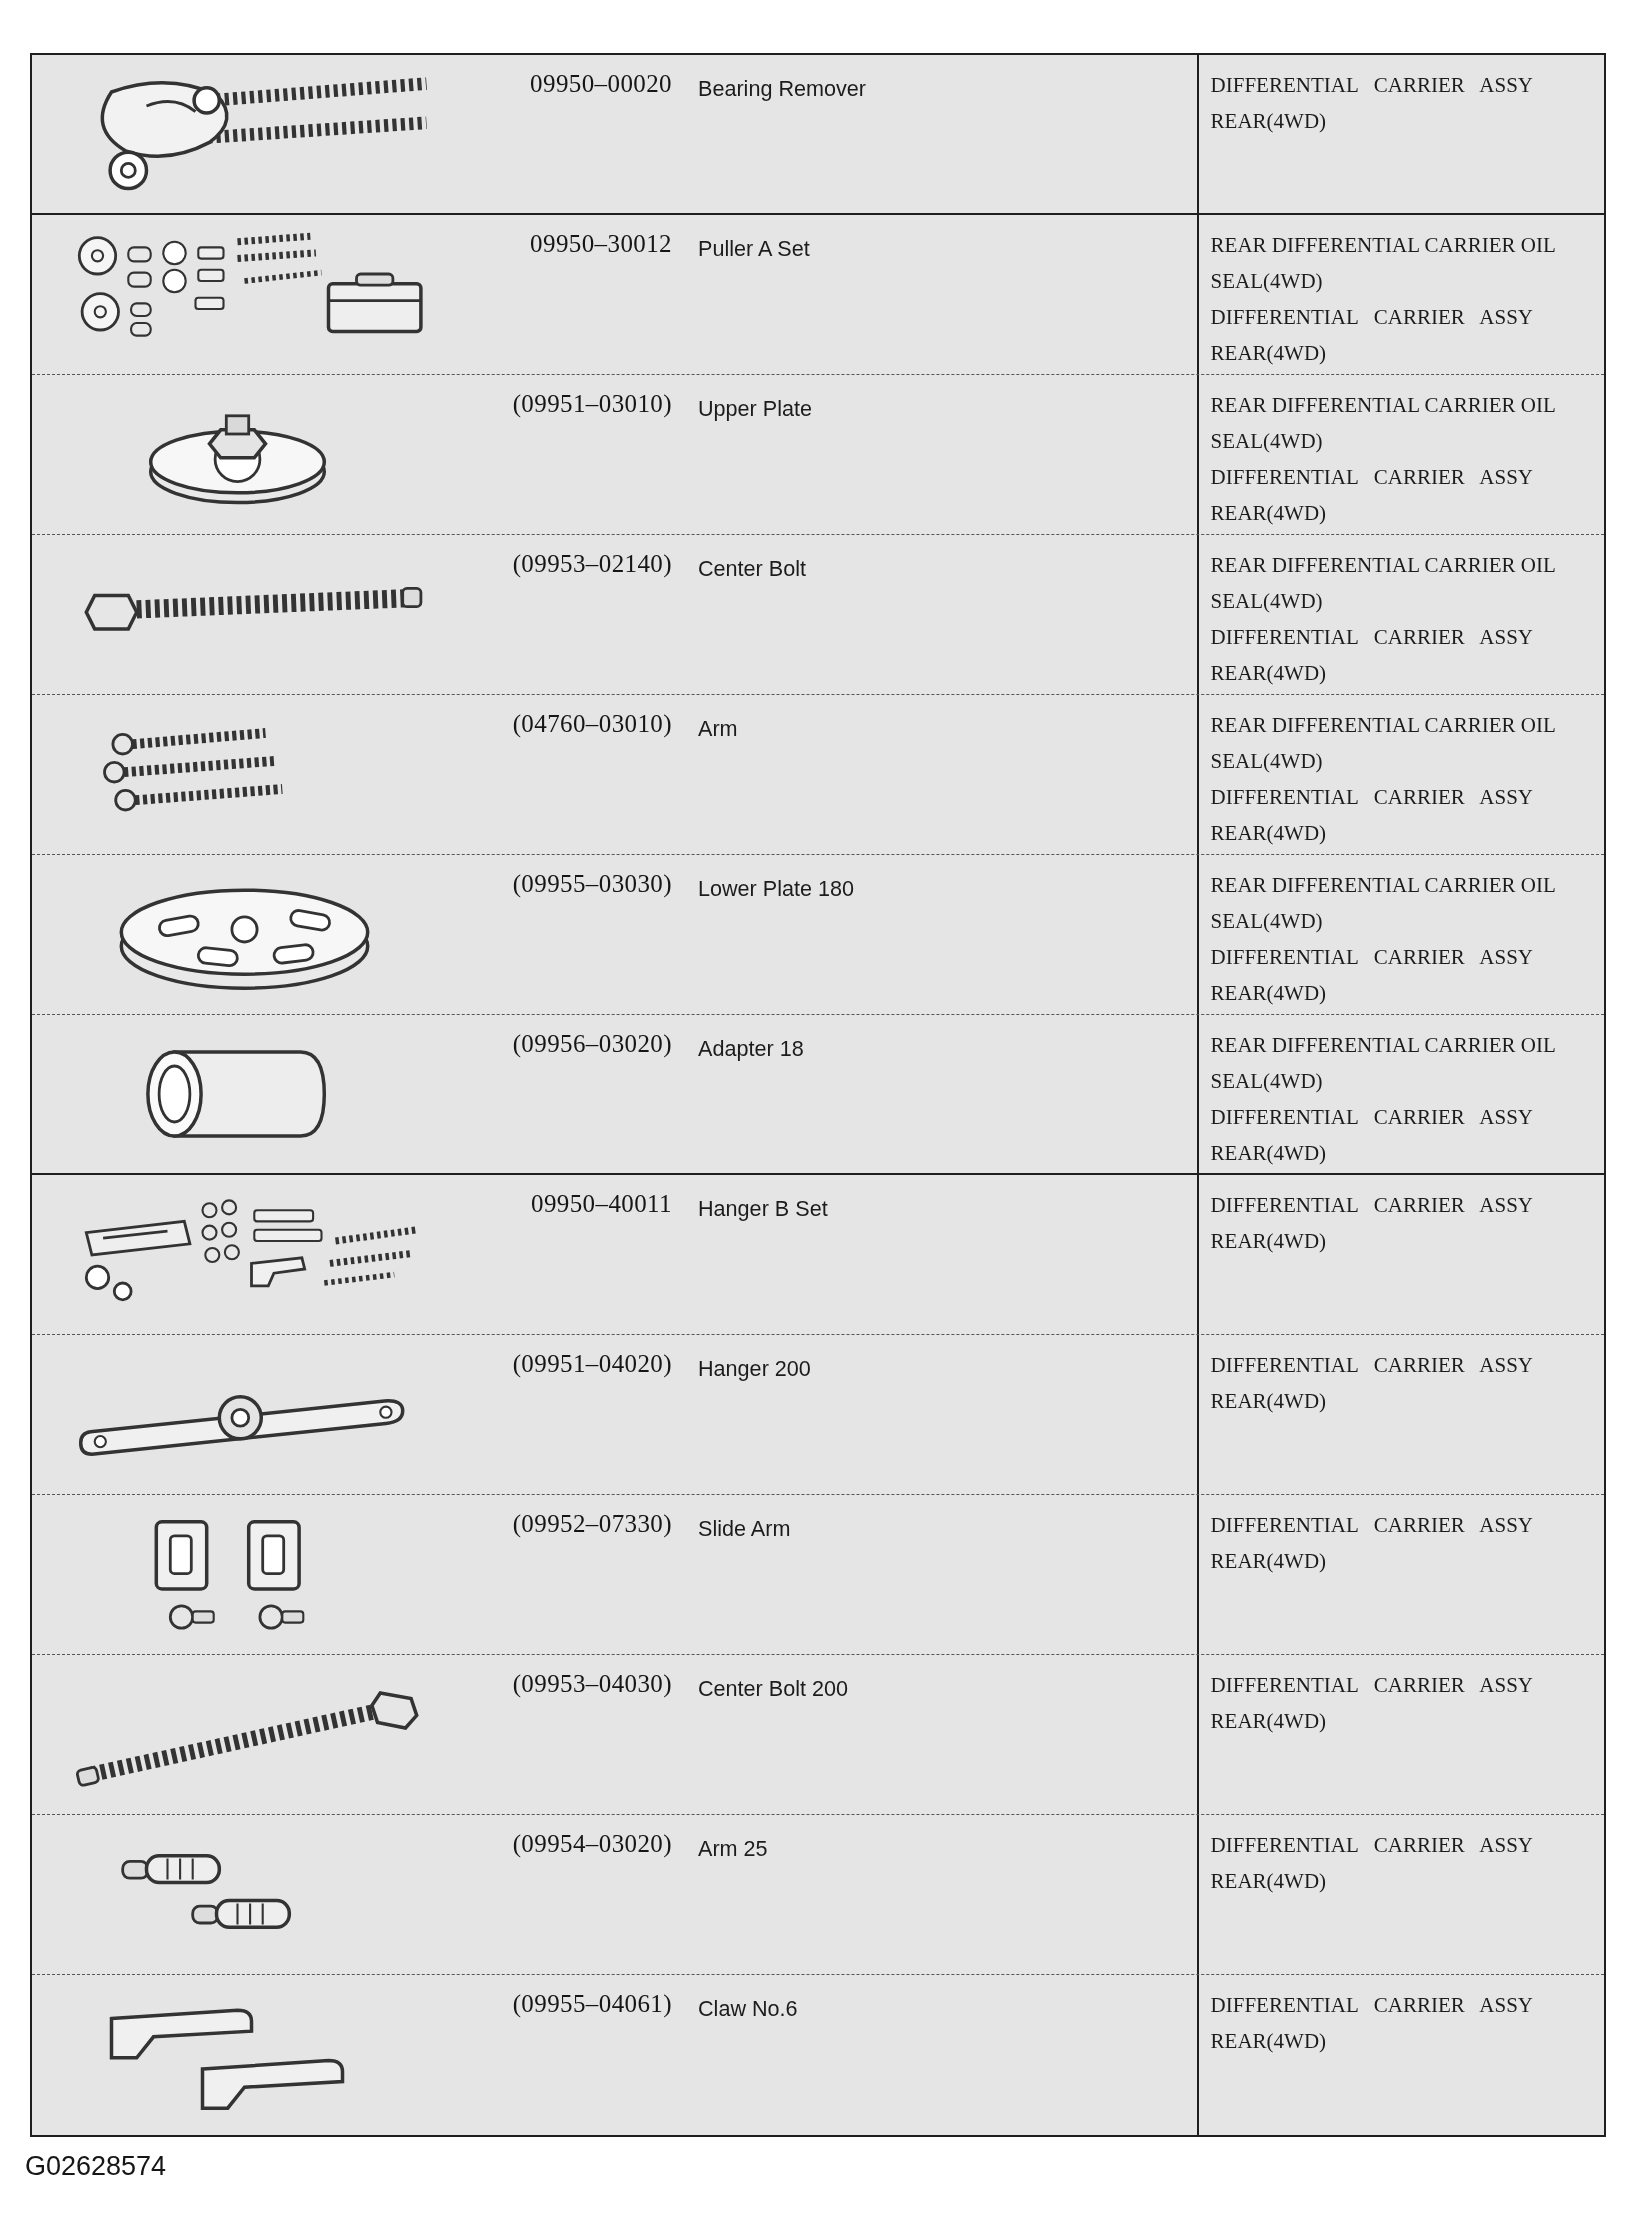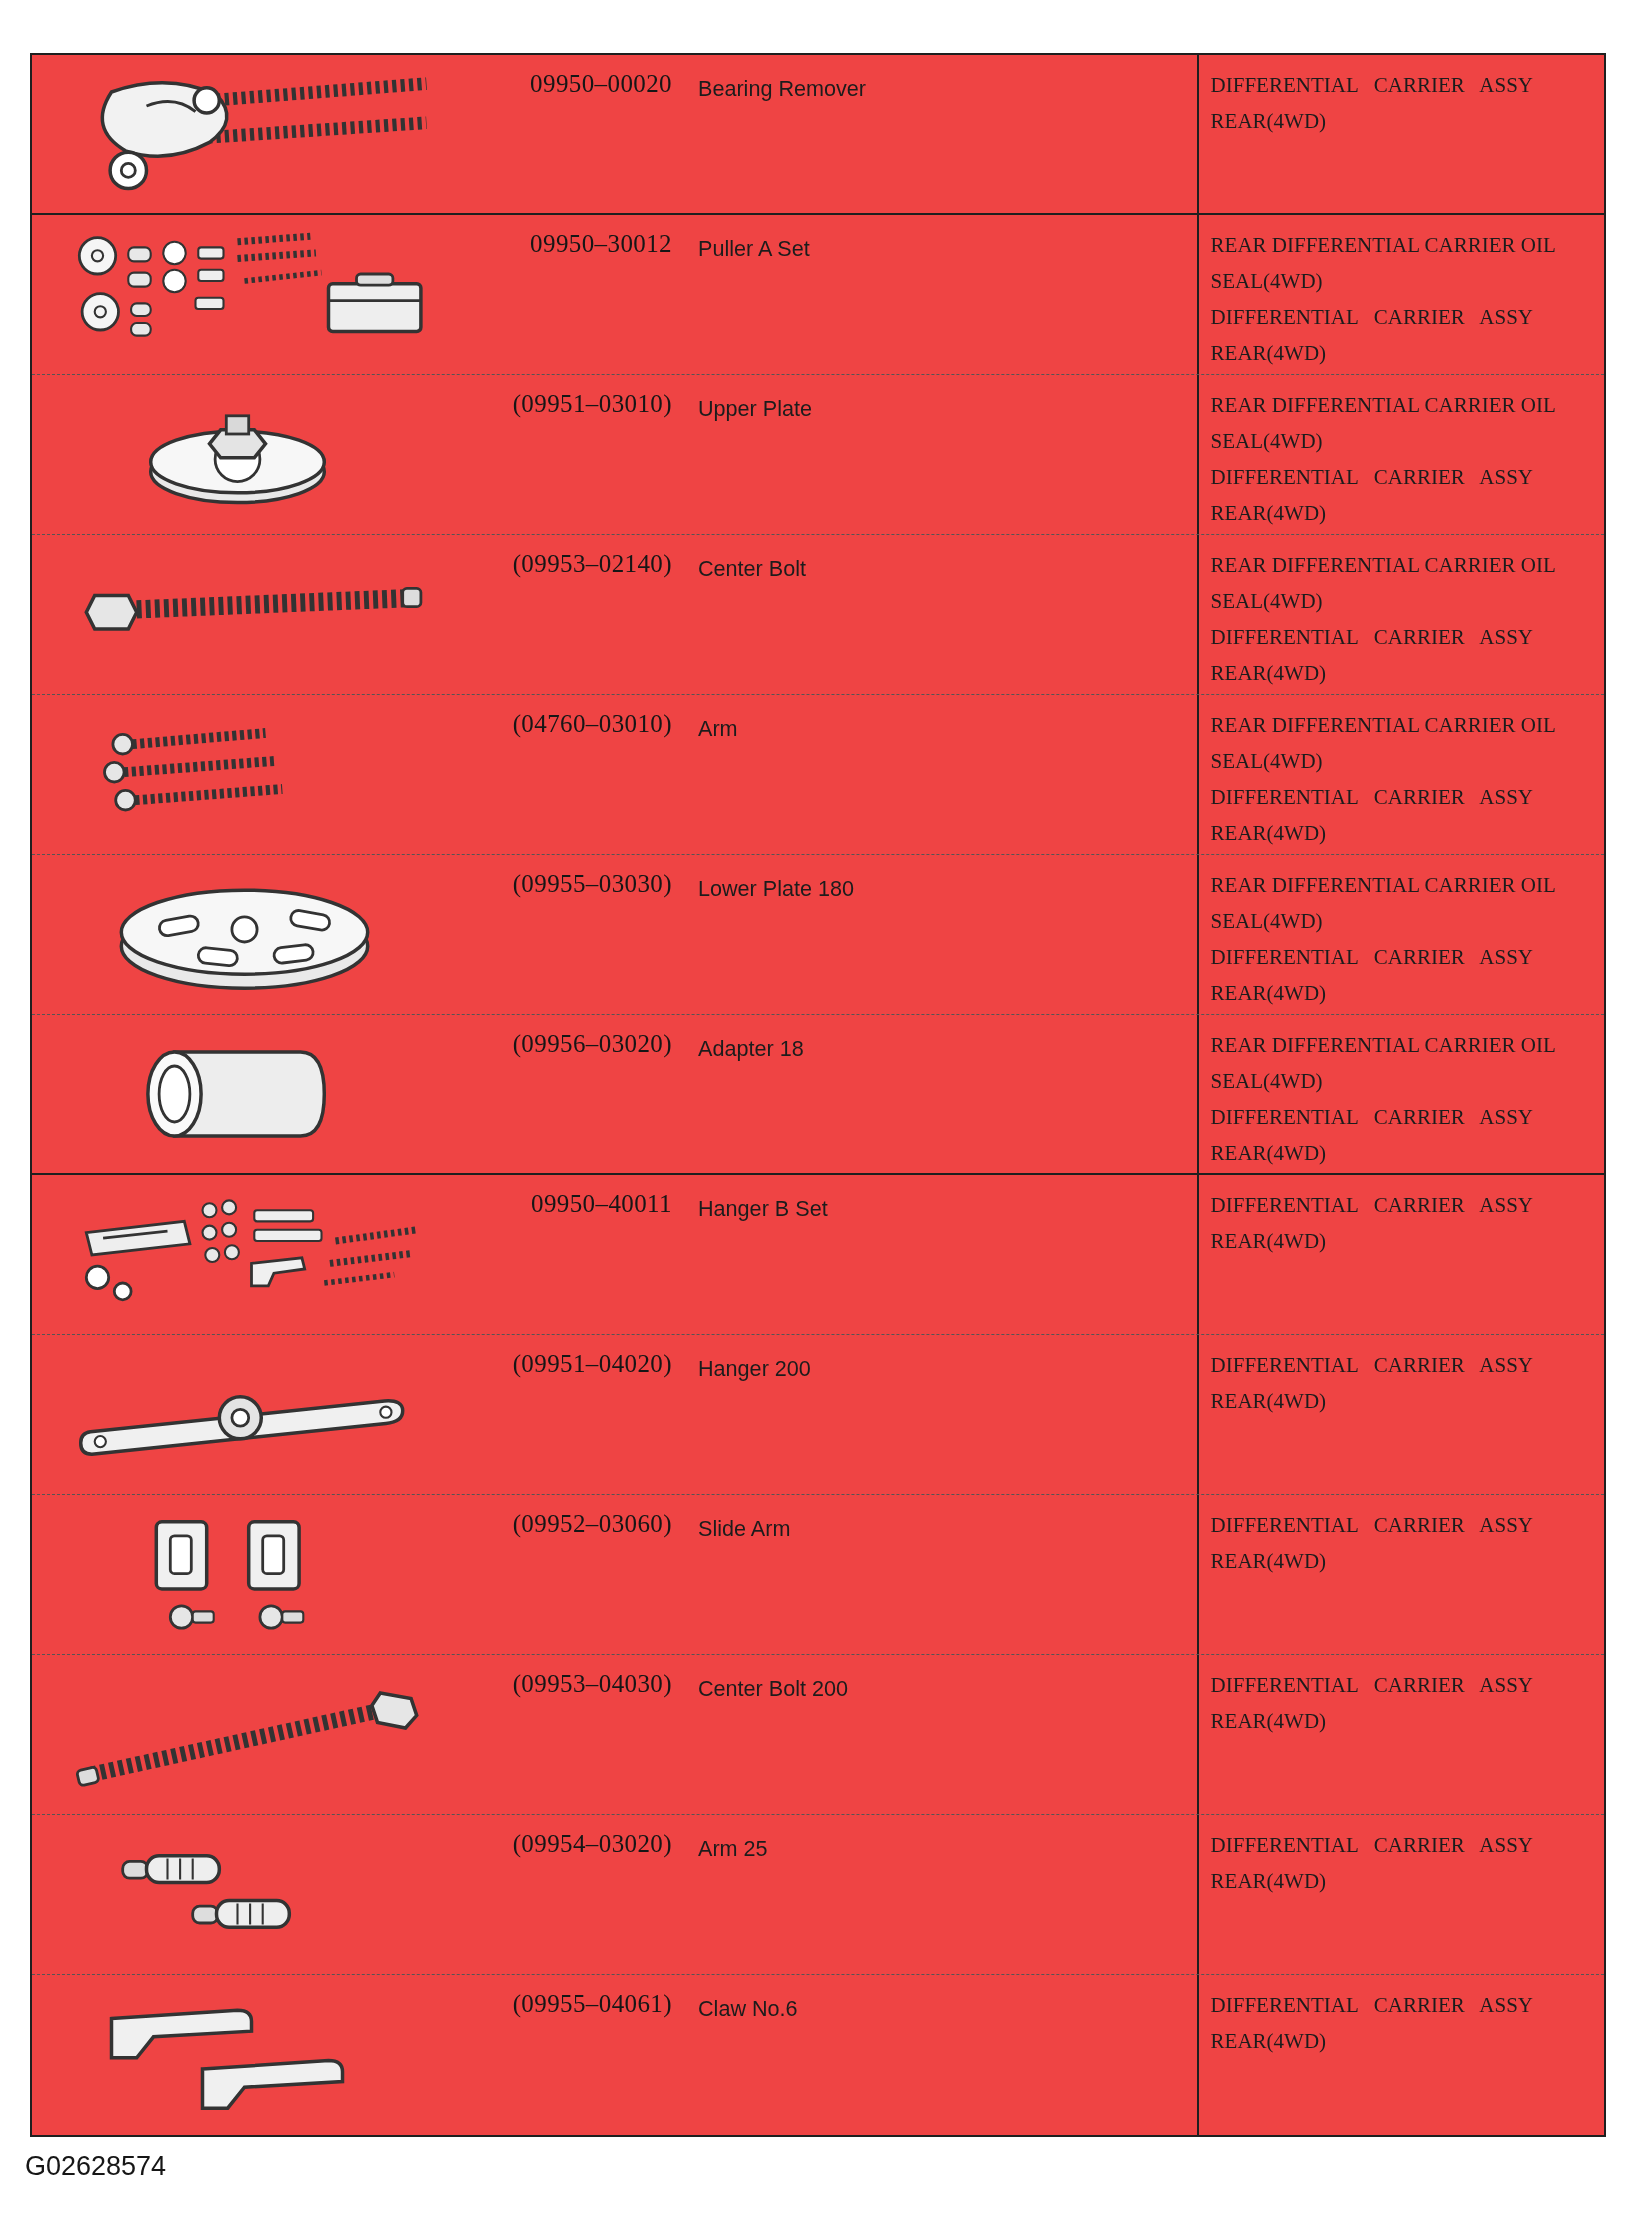--- a/index.html
+++ b/index.html
@@ -4,21 +4,21 @@
 <style>
   * { margin:0; padding:0; box-sizing:border-box; }
   html, body { background:#ffffff; }
   body {
     width:1650px; height:2239px; position:relative;
     font-family:"Liberation Sans", sans-serif;
     color:#1c1c1c;
   }
   .sst-table {
     position:absolute; left:30px; top:53px; width:1576px;
-    border:2.5px solid #1f1f1f; background:#ef4444;
+    border:2.5px solid #1f1f1f; background:#e5e5e5;
   }
   .row { position:relative; height:160px; border-bottom:1.7px dashed #555; }
   .row:nth-child(1), .row:nth-child(7) { border-bottom:2.5px solid #1f1f1f; }
   .row:last-child { border-bottom:none; }
 
   .illustration {
     position:absolute; left:11.6px; top:50%; transform:translateY(-50%);
     width:415px; height:140px; display:flex; align-items:center;
   }
   .illus { width:100%; height:100%; }
@@ -316,21 +316,21 @@
         <div class="app-line">DIFFERENTIAL   CARRIER   ASSY</div>
         <div class="app-line">REAR(4WD)</div>
       </div>
   </div>
     <div class="row">
     <div class="illustration">
       <svg class="illus" viewBox="0 0 260 100" preserveAspectRatio="xMidYMid meet">
           <use href="#sym-slide-arm" xlink:href="#sym-slide-arm"></use>
         </svg>
     </div>
-    <div class="part-number">(09952–03060)</div>
+    <div class="part-number">(09952–07330)</div>
     <div class="tool-name">Slide Arm</div>
     <div class="cell-right">
         <div class="app-line">DIFFERENTIAL   CARRIER   ASSY</div>
         <div class="app-line">REAR(4WD)</div>
       </div>
   </div>
     <div class="row">
     <div class="illustration">
       <svg class="illus" viewBox="0 0 260 100" preserveAspectRatio="xMidYMid meet">
           <use href="#sym-center-bolt-200" xlink:href="#sym-center-bolt-200"></use>

